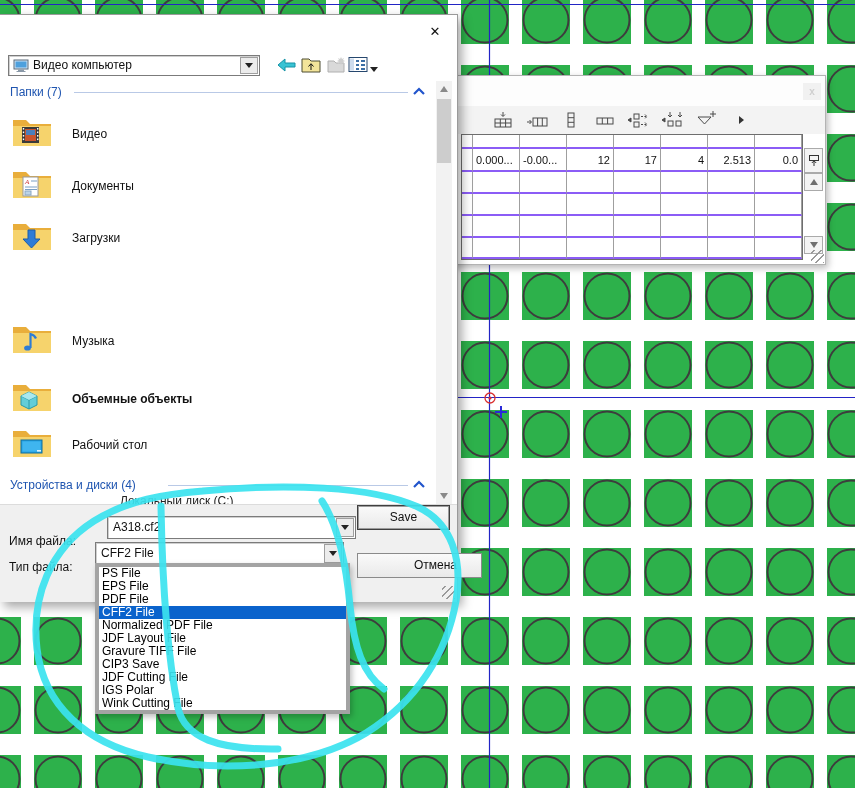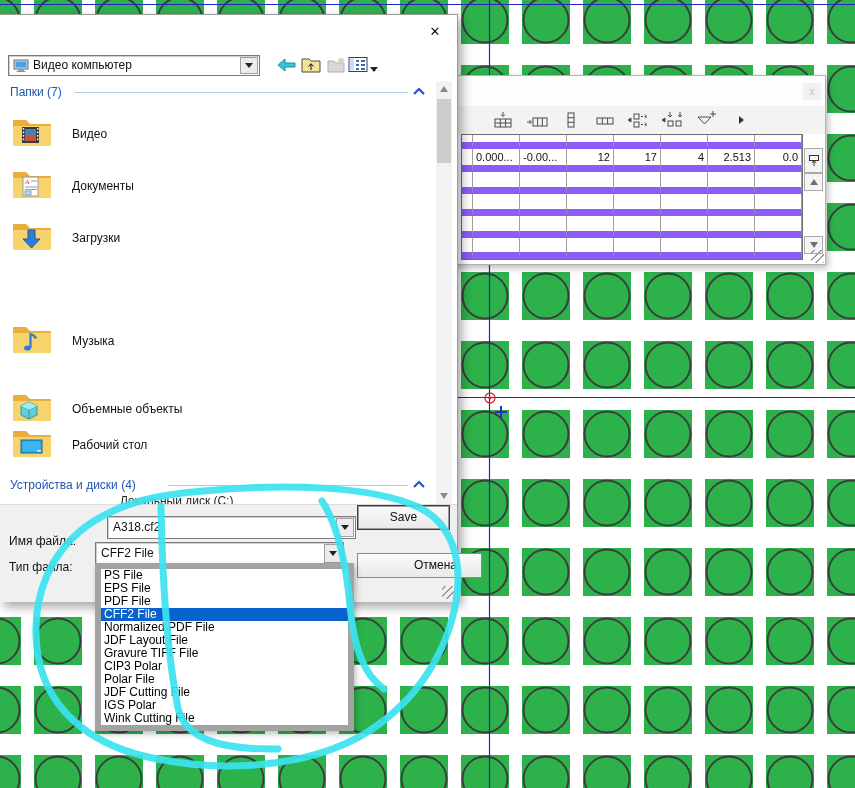--- a/index.html
+++ b/index.html
@@ -8,36 +8,36 @@
   svg{display:block;}
   
   #tiles{position:absolute;left:0;top:0;z-index:0;}
   #crosshair{position:absolute;left:0;top:0;z-index:1;pointer-events:none;}
   #panel{position:absolute;left:449px;top:75px;width:375px;height:188px;z-index:2;
          background:#fff;border:1px solid #b3b3b3;box-shadow:2px 3px 7px rgba(0,0,0,.28);}
   #dialog{position:absolute;left:0;top:14px;width:457px;height:586px;z-index:3;
           background:#fff;border:1px solid #9a9a9a;border-left:none;
           box-shadow:4px 5px 10px rgba(0,0,0,.35);}
   #typelist{position:absolute;left:95px;top:563px;width:247px;z-index:4;
-            background:#fff;border:6px solid #a3a3a3;box-shadow:2px 3px 6px rgba(0,0,0,.25);}
+            background:#fff;border:4px solid #a3a3a3;box-shadow:2px 3px 6px rgba(0,0,0,.25);}
   #annotation{position:absolute;left:0;top:0;z-index:5;pointer-events:none;}
 
   
   .p-top{position:absolute;left:0;top:0;width:100%;height:30px;background:#fdfdfd;}
   .p-close{position:absolute;right:4px;top:7px;width:18px;height:17px;background:#f1f1f1;
            color:#cfcfcf;font-size:10px;font-weight:bold;text-align:center;line-height:17px;}
   .p-toolbar{position:absolute;left:0;top:30px;width:100%;height:28px;background:#f3f3f3;
              display:flex;align-items:center;}
   .p-tool{width:34px;height:22px;display:flex;align-items:center;justify-content:center;}
   .p-tool:first-child{margin-left:36px;}
   #ptable{position:absolute;left:11px;top:58px;display:grid;
           grid-template-columns:11px repeat(7,47px);
           grid-template-rows:14px 23px 22px 22px 22px 21px;
           border:1px solid #6e6e6e;background:#fff;font-size:11px;}
-  .tcell{border-right:1px solid #9f9f9f;border-bottom:7px solid #8b5cf6;
+  .tcell{border-right:1px solid #9f9f9f;border-bottom:2px solid #8b5cf6;
          display:flex;align-items:center;overflow:hidden;white-space:nowrap;}
   .tl{justify-content:flex-start;padding-left:3px;}
   .tr{justify-content:flex-end;padding-right:3px;}
   .p-sb{position:absolute;left:354px;width:17px;background:#f4f4f4;border:1px solid #aaa;
         display:flex;align-items:center;justify-content:center;}
   .tri-up{width:0;height:0;border-left:4px solid transparent;border-right:4px solid transparent;
           border-bottom:6px solid #707070;}
   .tri-down{width:0;height:0;border-left:4px solid transparent;border-right:4px solid transparent;
             border-top:6px solid #707070;}
   .grip{position:absolute;width:13px;height:13px;
@@ -696,21 +696,21 @@
     </div>
     <div class="fold" style="top:303px;">
       <svg class="ficon" width="40" height="32" viewBox="0 0 40 32">
         <path d="M1 3 h13 l4 4 h21 v22 h-38 z" fill="#e9ae3b"></path>
           <path d="M1 9 h38 v20 h-38 z" fill="#f6d36c"></path>
         <ellipse cx="15.5" cy="24" rx="3.4" ry="2.6" fill="#2e7cd6"></ellipse>
         <path d="M18.5 24 v-14 q4 1 5.5 4.5" fill="none" stroke="#2e7cd6" stroke-width="2.2"></path>
       </svg>
       <div class="flabel">Музыка</div>
     </div>
-    <div class="fold" style="top:371px;">
+    <div class="fold" style="top:361px;font-weight:bold;">
       <svg class="ficon" width="40" height="32" viewBox="0 0 40 32">
         <path d="M1 3 h13 l4 4 h21 v22 h-38 z" fill="#e9ae3b"></path>
           <path d="M1 9 h38 v20 h-38 z" fill="#f6d36c"></path>
         <path d="M17 10 l8 4 v9 l-8 4 -8 -4 v-9 z" fill="#63cdd8" stroke="#2a9aa8"></path>
         <path d="M9 14 l8 4 8 -4" fill="none" stroke="#2a9aa8"></path>
         <path d="M17 18 v9" stroke="#2a9aa8"></path>
         <path d="M17 10 l8 4 -8 4 -8 -4 z" fill="#a9e8ee"></path>
       </svg>
       <div class="flabel">Объемные объекты</div>
     </div>
@@ -764,22 +764,21 @@
   </div>
 
   <div id="typelist">
     <div class="opt">PS File</div>
     <div class="opt">EPS File</div>
     <div class="opt">PDF File</div>
     <div class="opt sel">CFF2 File</div>
     <div class="opt">Normalized PDF File</div>
     <div class="opt">JDF Layout File</div>
     <div class="opt">Gravure TIFF File</div>
-    <div class="opt">CIP3 Polar</div>
-    <div class="opt">Polar File</div>
+    <div class="opt">CIP3 Save</div>
     <div class="opt">JDF Cutting File</div>
     <div class="opt">IGS Polar</div>
     <div class="opt">Wink Cutting File</div>
   </div>
 
   <svg id="annotation" width="855" height="788">
     <g fill="none" stroke-width="7" stroke-linecap="round" class="ann" opacity="0.92" stroke="#3be3ef">
       <path d="M203 491 C 285 483 372 486 418 507 C 452 523 463 560 456 601 C 447 653 417 701 366 733 C 306 769 218 773 148 757 C 86 743 44 706 37 649 C 31 597 50 549 94 521 C 128 500 165 494 203 491"></path>
       <path d="M322 501 C 337 524 346 562 350 606 C 354 647 363 674 384 689"></path>
       <path d="M161 506 C 162 565 166 648 178 708 C 185 738 218 750 278 749"></path>

